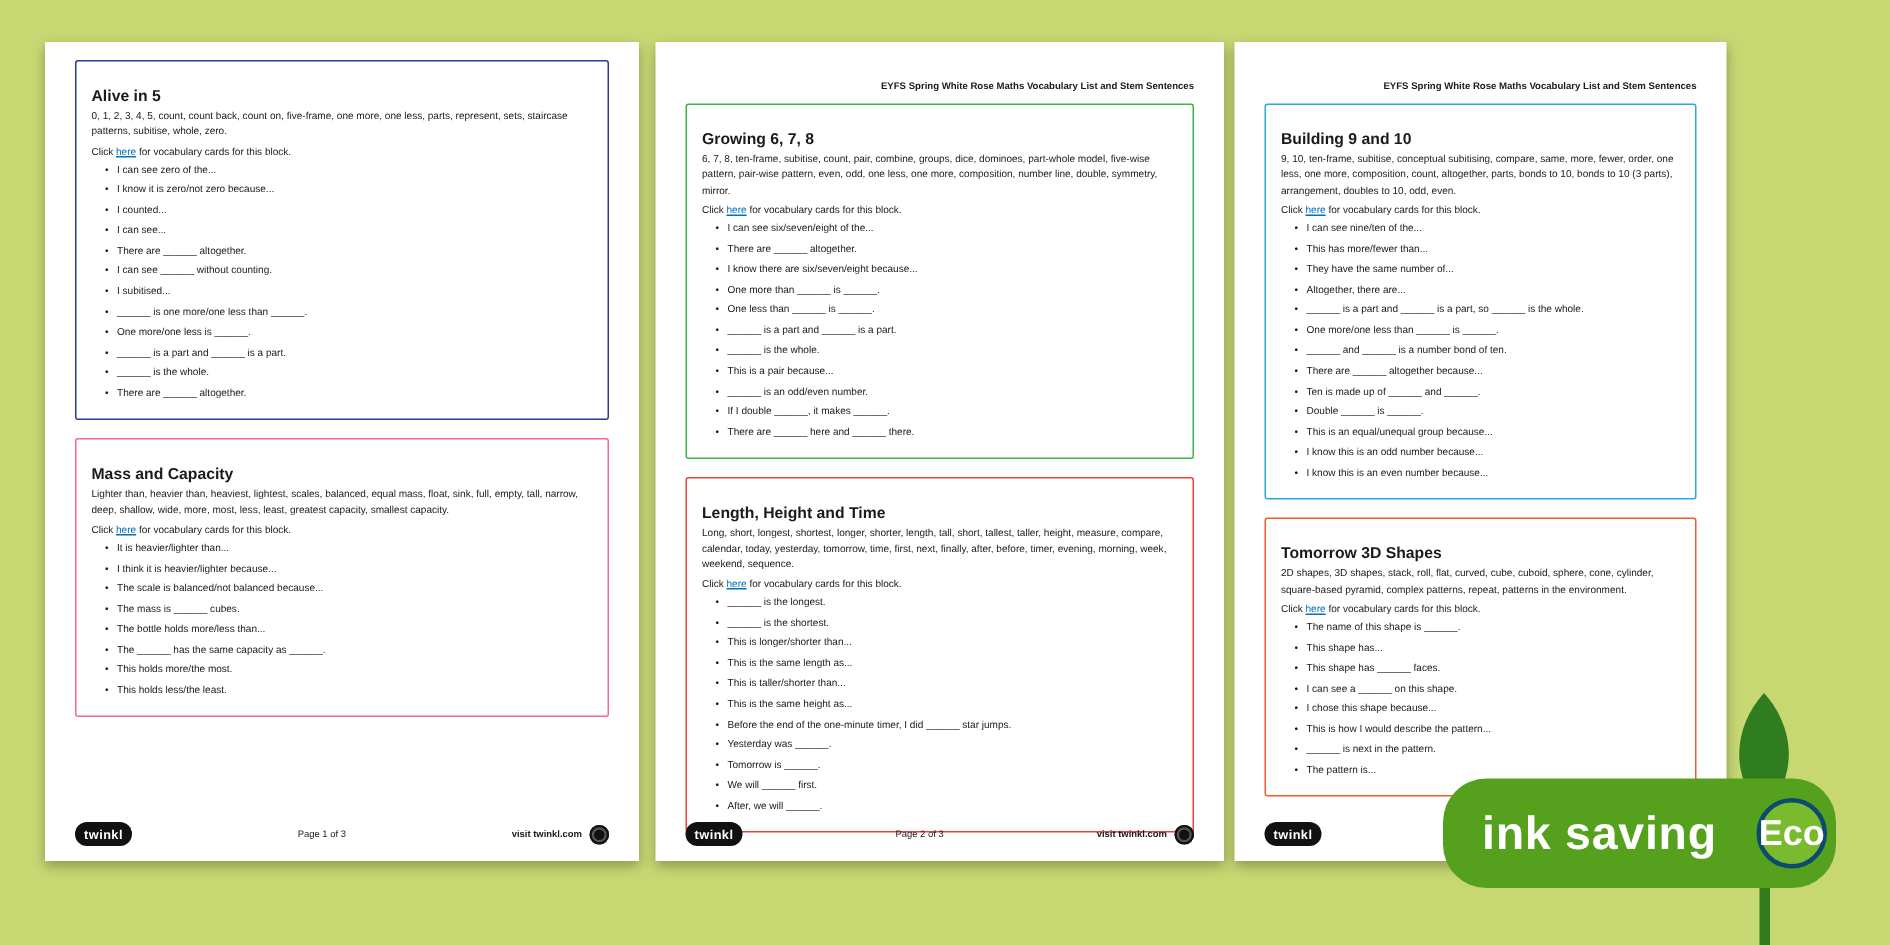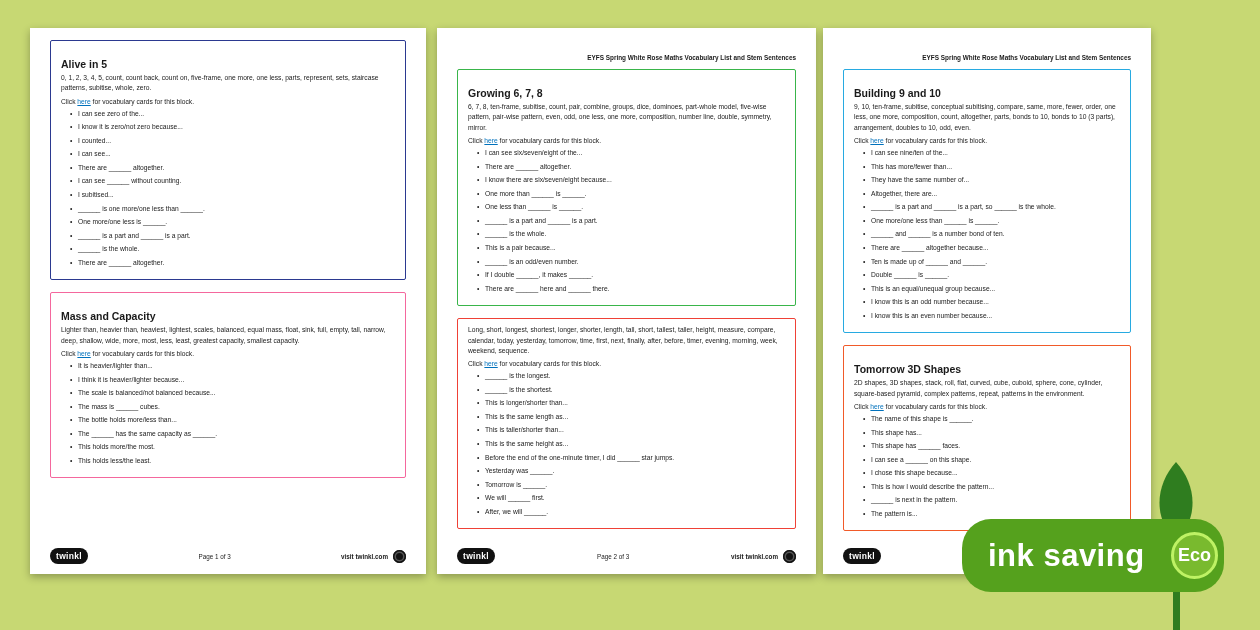--- a/index.html
+++ b/index.html
@@ -46,21 +46,21 @@
            box-shadow:inset 0 0 0 1.5px #111, inset 0 0 0 3px #555; }
 
   .eco-banner { position:absolute; right:36px; bottom:38px; width:262px; height:73px; z-index:10; }
   .leaf-svg { position:absolute; right:22px; top:-57px; z-index:0; }
   .eco-pill { position:relative; z-index:1; width:100%; height:100%;
               background:#55a11d; border-radius:29px;
               display:flex; align-items:center; justify-content:space-between;
               padding:0 6px 0 26px; }
   .ink-text { color:#fff; font-size:31px; font-weight:600; letter-spacing:0.5px; }
   .eco-circle { width:47px; height:47px; border-radius:50%; background:#79ba2e;
-                border:3px solid #bef264; color:#fff; font-weight:bold; font-size:18px;
+                border:3px solid #0c4a6e; color:#fff; font-weight:bold; font-size:24px;
                 display:flex; align-items:center; justify-content:center; }
 </style>
 </head>
 <body>
 
 <div id="page-1" class="page">
   <div class="blocks">
       <section class="block" style="border-color: rgb(43, 57, 144);">
         <h2 class="block-title">Alive in 5</h2>
         <p class="vocab">0, 1, 2, 3, 4, 5, count, count back, count on, five-frame, one more, one less, parts, represent, sets, staircase patterns, subitise, whole, zero.</p>
@@ -121,20 +121,21 @@
           <li class="bullet">One less than ______ is ______.</li>
           <li class="bullet">______ is a part and ______ is a part.</li>
           <li class="bullet">______ is the whole.</li>
           <li class="bullet">This is a pair because...</li>
           <li class="bullet">______ is an odd/even number.</li>
           <li class="bullet">If I double ______, it makes ______.</li>
           <li class="bullet">There are ______ here and ______ there.</li>
         </ul>
       </section>
       <section class="block" style="border-color: rgb(239, 65, 54);">
+        <h2 class="block-title">Length, Height and Time</h2>
         <p class="vocab">Long, short, longest, shortest, longer, shorter, length, tall, short, tallest, taller, height, measure, compare, calendar, today, yesterday, tomorrow, time, first, next, finally, after, before, timer, evening, morning, week, weekend, sequence.</p>
         <p class="click-line"><span>Click </span><a class="doc-link" href="#">here</a><span> for vocabulary cards for this block.</span></p>
         <ul class="bullets">
           <li class="bullet">______ is the longest.</li>
           <li class="bullet">______ is the shortest.</li>
           <li class="bullet">This is longer/shorter than...</li>
           <li class="bullet">This is the same length as...</li>
           <li class="bullet">This is taller/shorter than...</li>
           <li class="bullet">This is the same height as...</li>
           <li class="bullet">Before the end of the one-minute timer, I did ______ star jumps.</li>

